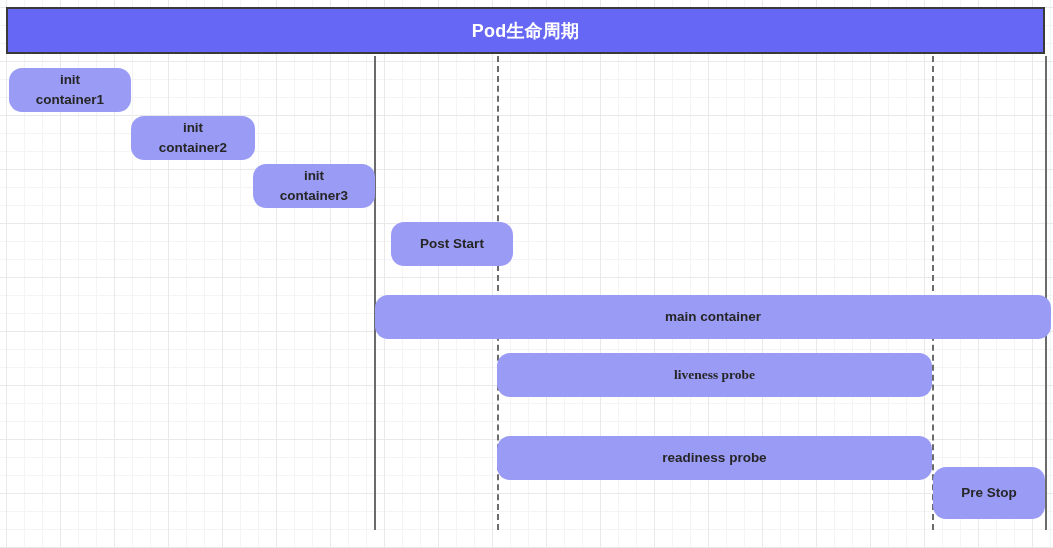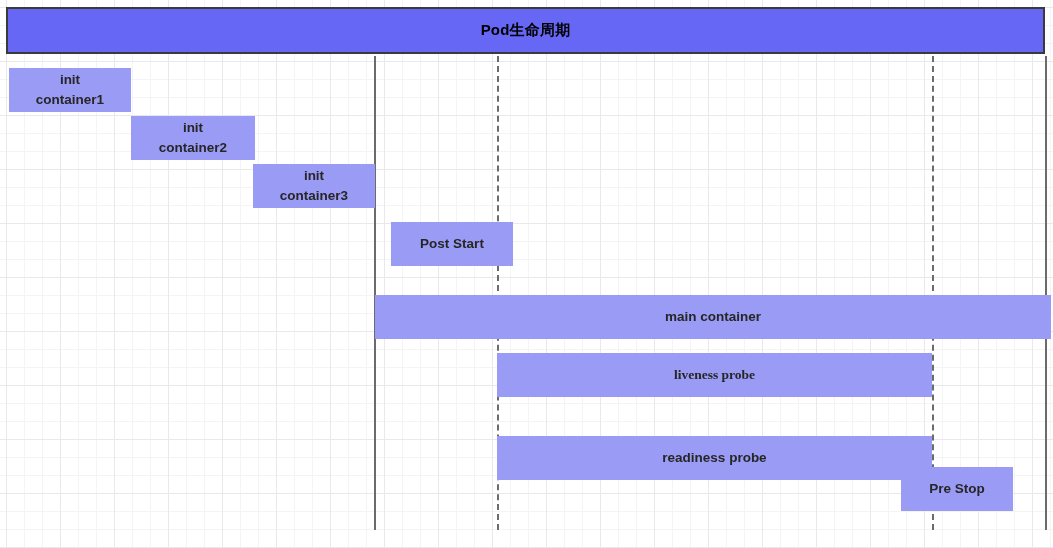--- a/index.html
+++ b/index.html
@@ -39,23 +39,23 @@
     width: 1039px;
     height: 47px;
     background: #6667f5;
     border: 2px solid #3a3a3a;
     box-sizing: border-box;
     display: flex;
     align-items: center;
     justify-content: center;
   }
   .title-bar .title-text {
-    font-size: 15px;
+    font-size: 18px;
     font-weight: bold;
-    color: #000000;
+    color: #ffffff;
     letter-spacing: 0.2px;
   }
 
   
   .vline {
     position: absolute;
     width: 0;
     border-left: 2px solid #6b6b6b;
   }
   .vline.dashed {
@@ -63,20 +63,21 @@
   }
 
   
   .bar {
     position: absolute;
     background: #9a9bf5;
     display: flex;
     align-items: center;
     justify-content: center;
     box-sizing: border-box;
+    border-radius: 13px;
   }
   .bar .bar-label {
     font-size: 13.5px;
     font-weight: bold;
     color: #262626;
     text-align: center;
     line-height: 1.45;
     white-space: pre-line;
     padding: 0 4px;
   }
@@ -115,18 +116,18 @@
       </div>
       <div class="bar" style="left: 375px; top: 295px; width: 676px; height: 44px;">
         <span class="bar-label">main container</span>
       </div>
       <div class="bar" style="left: 497px; top: 353px; width: 435px; height: 44px; font-family: Liberation Serif, serif;">
         <span class="bar-label">liveness probe</span>
       </div>
       <div class="bar" style="left: 497px; top: 411px; width: 435px; height: 44px; margin-top: 25px;">
         <span class="bar-label">readiness probe</span>
       </div>
-      <div class="bar" style="left: 901px; top: 467px; width: 112px; height: 44px;">
+      <div class="bar" style="left: 933px; top: 467px; width: 112px; height: 52px;">
         <span class="bar-label">Pre Stop</span>
       </div>
     </div>
 
 </div>
 
 </body></html>

